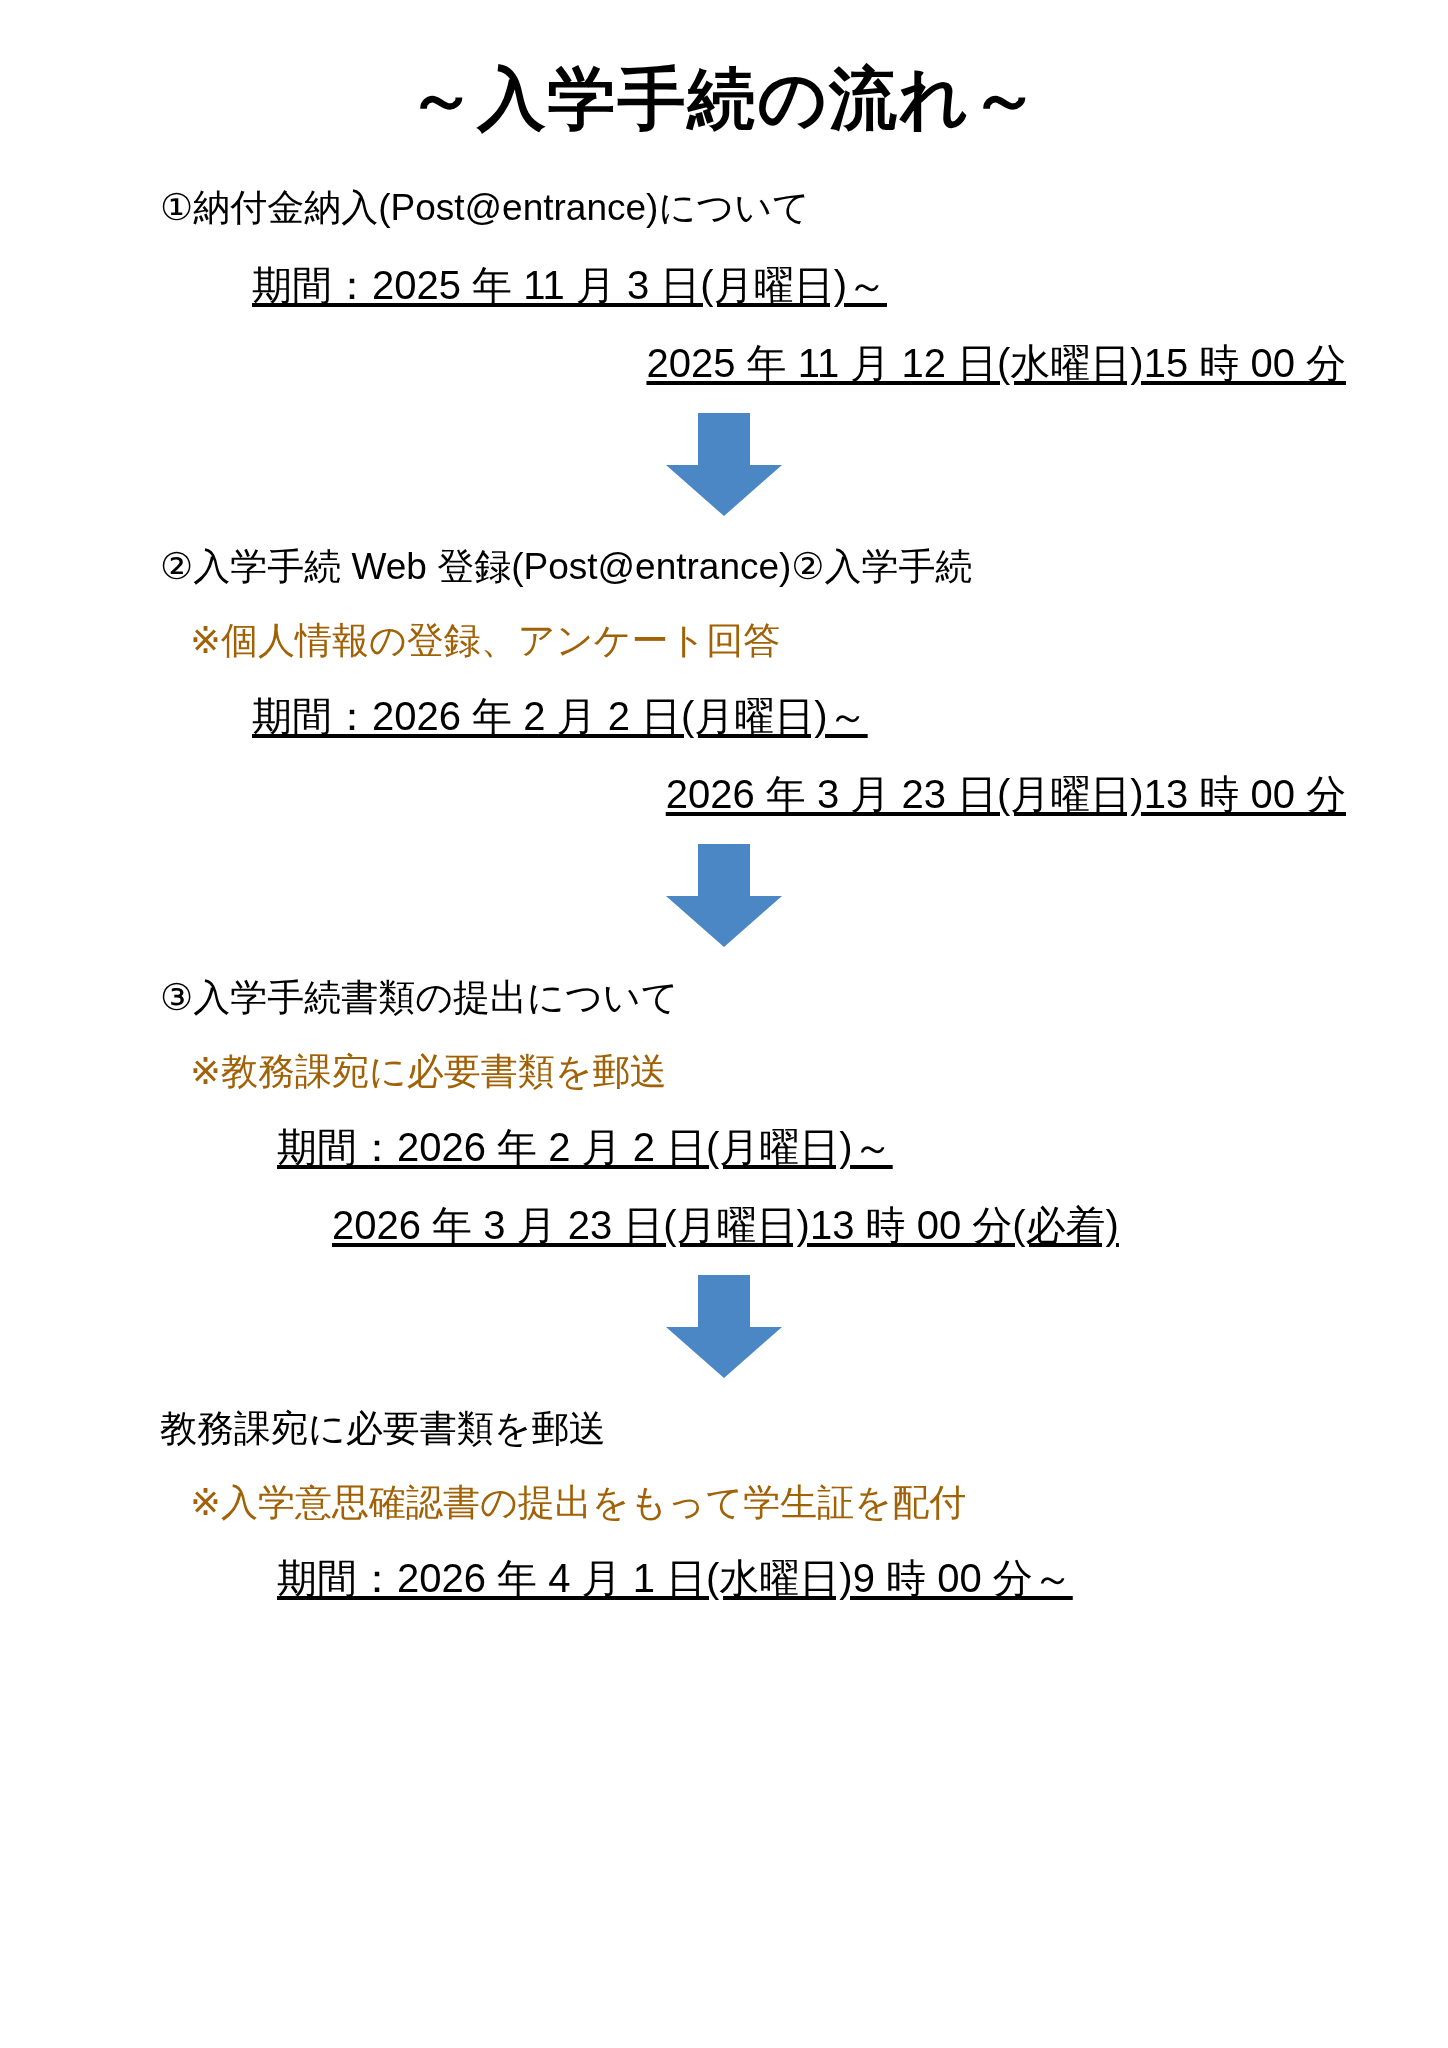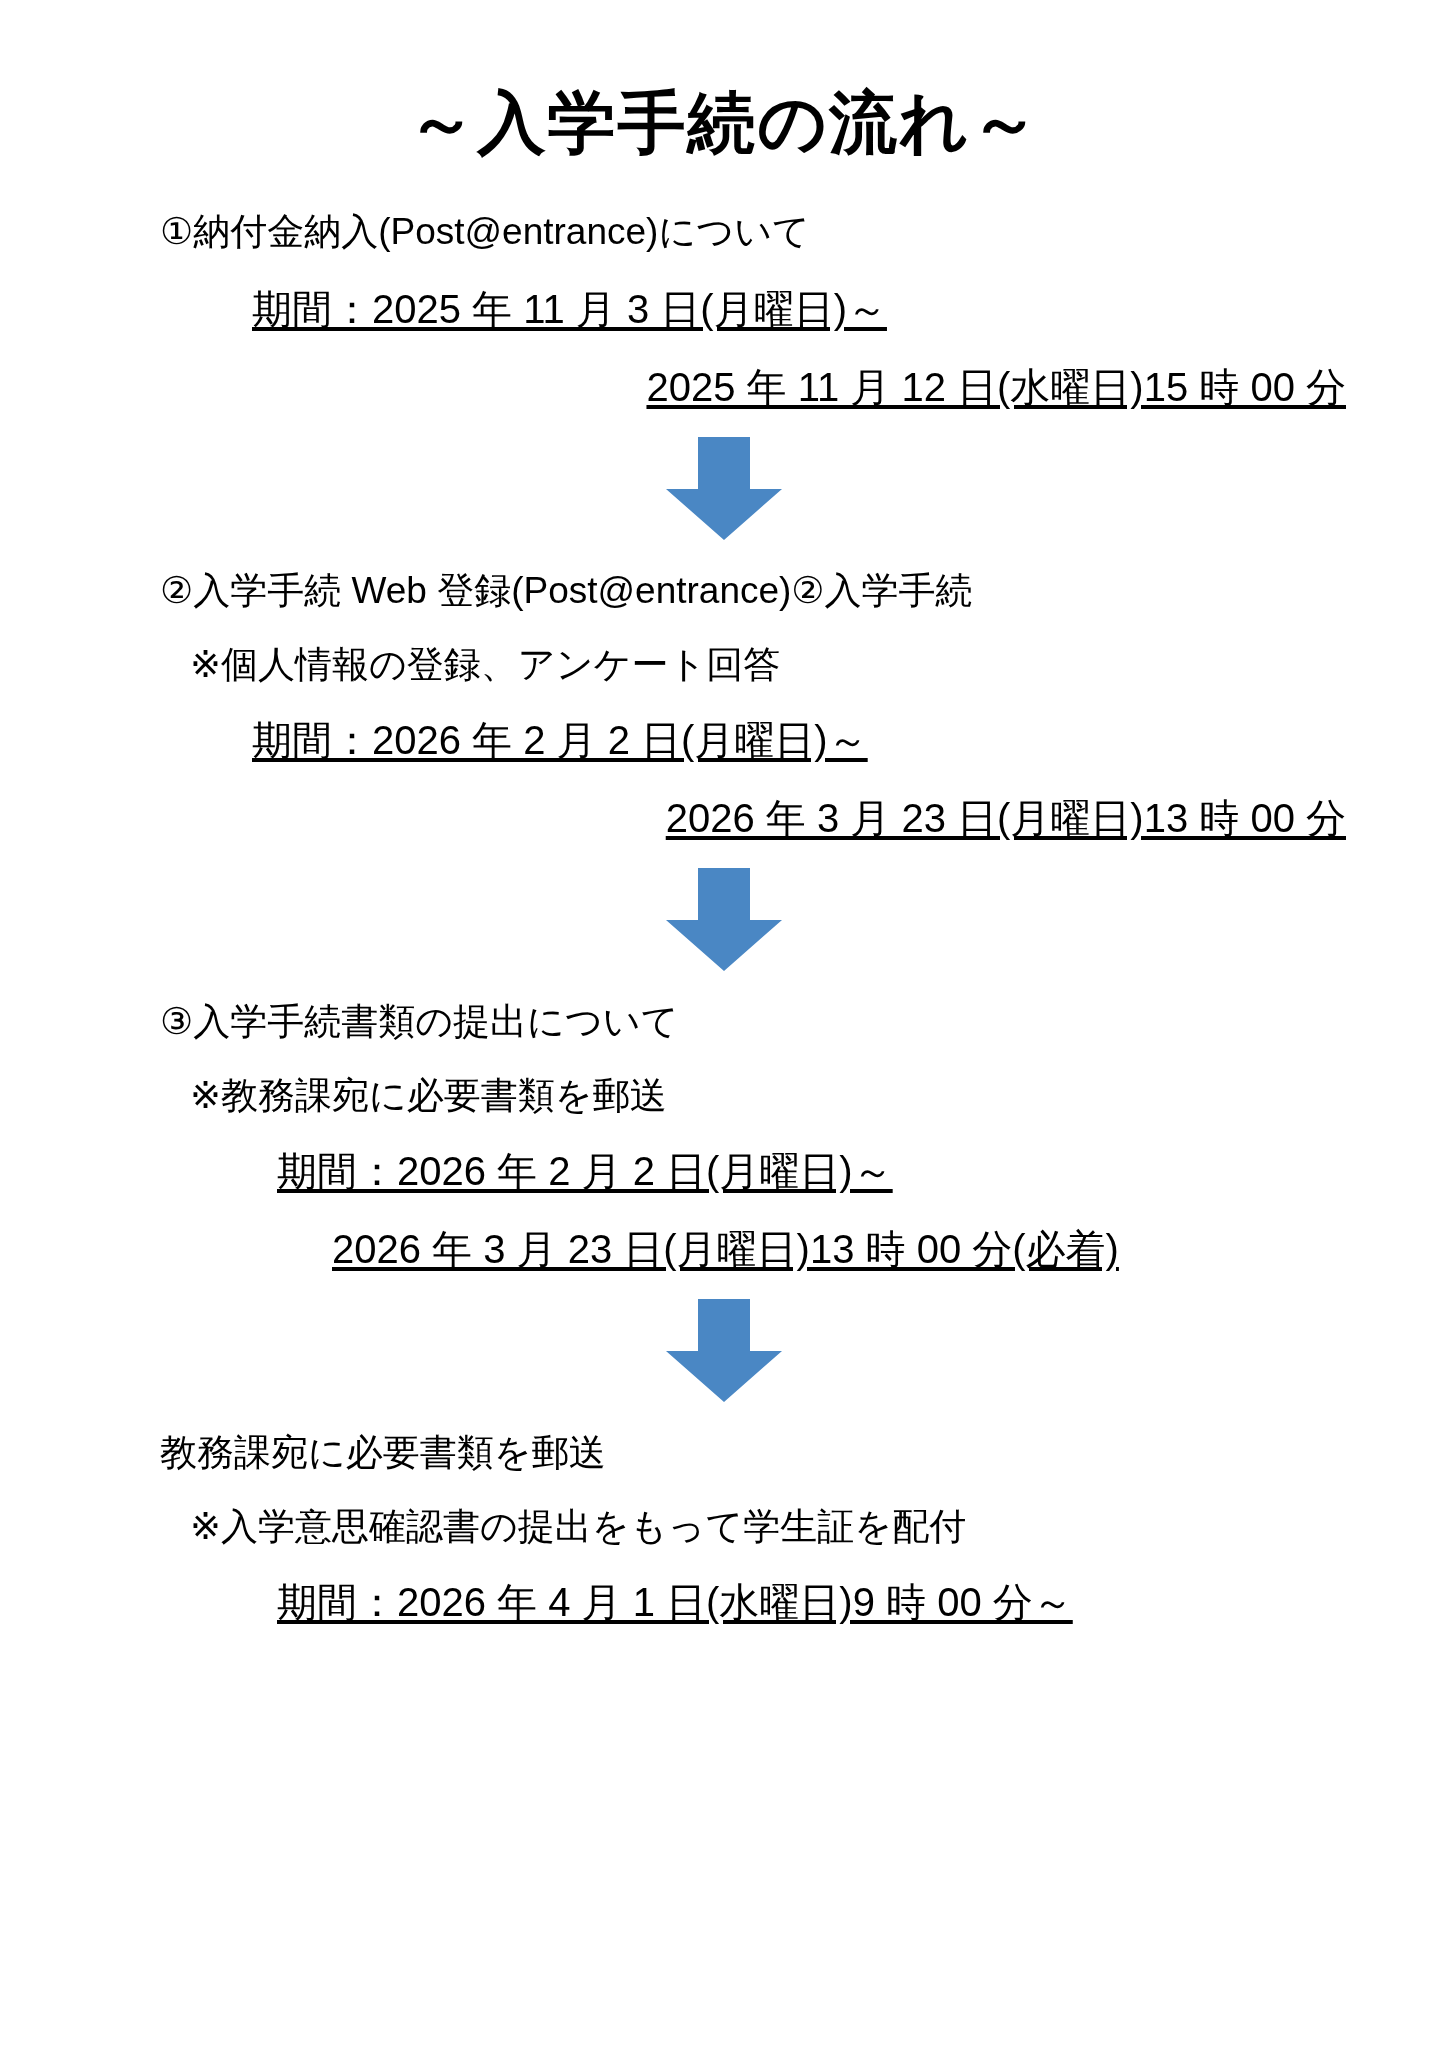--- a/index.html
+++ b/index.html
@@ -12,21 +12,21 @@
     height: 2048px;
     font-family: "Liberation Sans", "DejaVu Sans", sans-serif;
     color: #000000;
     position: relative;
     overflow: hidden;
   }
   .page {
     width: 1448px;
     height: 1716px;
     box-sizing: border-box;
-    padding: 60px 90px 0 90px;
+    padding: 36px 90px 0 90px;
   }
   .doc-title {
     text-align: center;
     font-size: 68px;
     font-weight: bold;
     letter-spacing: 2px;
     margin: 22px 0 40px 0;
     line-height: 1.2;
   }
   .step {
@@ -34,21 +34,21 @@
   }
   .step-heading {
     font-size: 37px;
     line-height: 1.5;
     margin: 0 0 18px 0;
     padding-left: 58px;
   }
   .step-note {
     font-size: 37px;
     line-height: 1.5;
-    color: #000000;
+    color: #a16207;
     margin: 0 0 16px 0;
     padding-left: 88px;
   }
   .step-line {
     font-size: 40px;
     line-height: 1.6;
     margin: 0 0 14px 0;
   }
   .step-line .u {
     text-decoration: underline;

